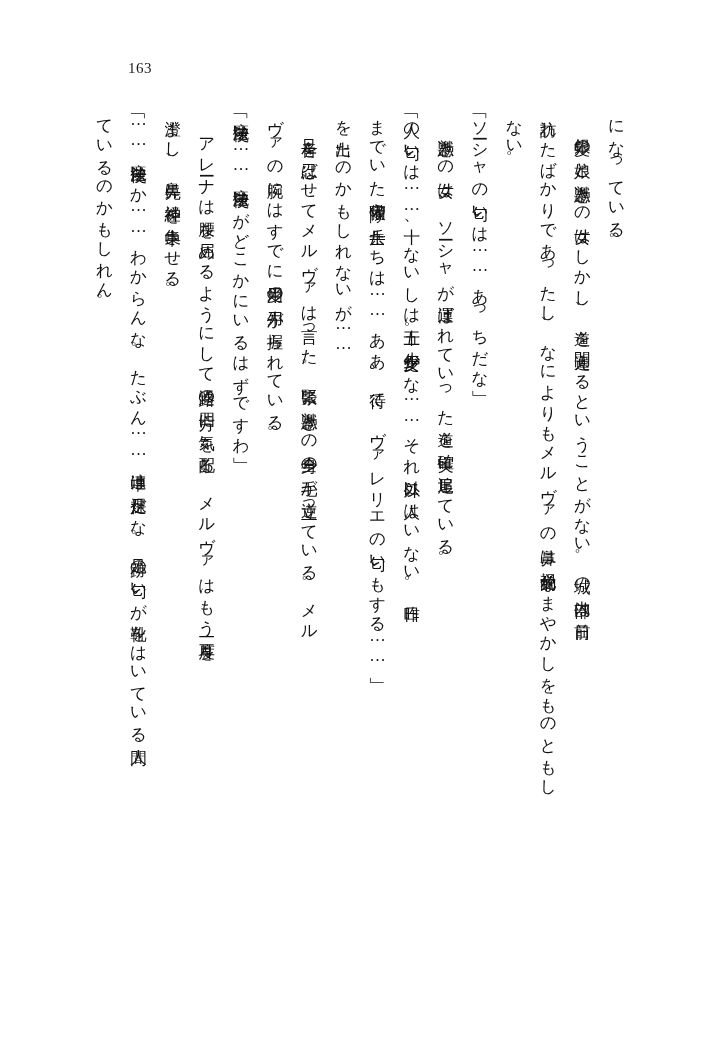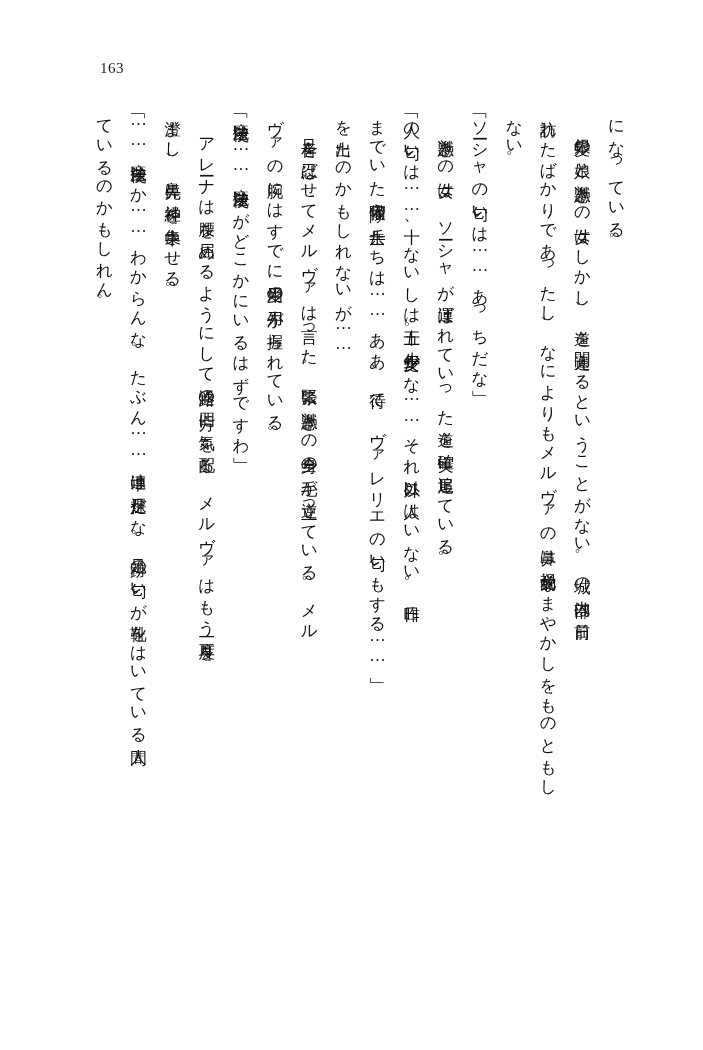--- a/index.html
+++ b/index.html
@@ -15,21 +15,21 @@
     position: relative;
     width: 703px;
     height: 1050px;
     background: #ffffff;
     overflow: hidden;
   }
   
   #page-number {
     position: absolute;
     top: 60px;
-    left: 100px;
+    left: 128px;
     font-size: 15px;
     letter-spacing: 0.5px;
     color: #1a1a1a;
     font-family: "Liberation Serif", "DejaVu Serif", serif;
   }
   
   #text-block {
     position: absolute;
     top: 108px;
     right: 70px;

